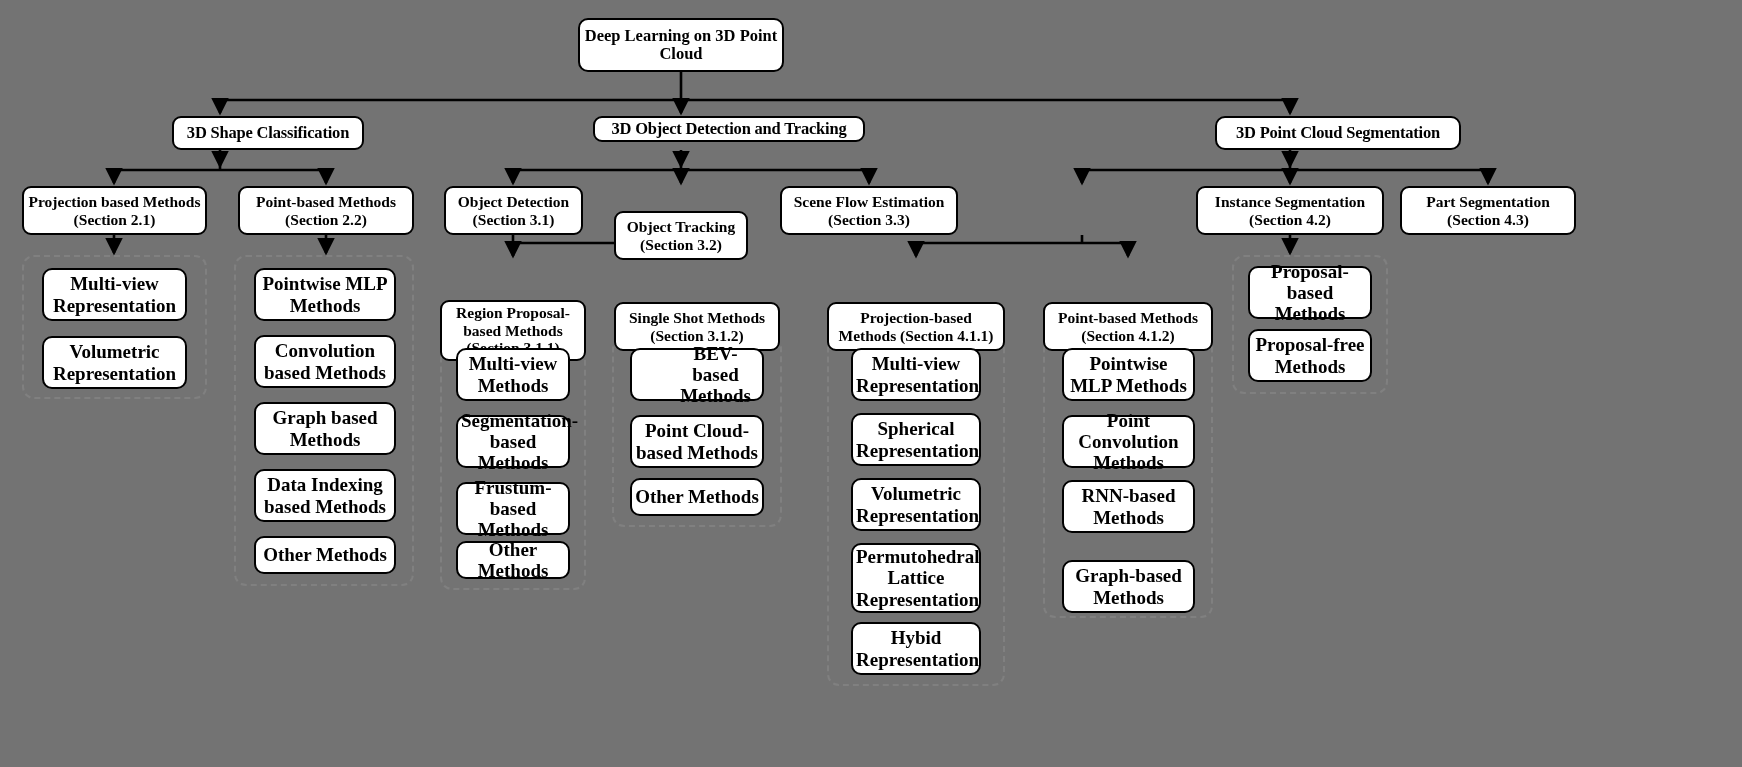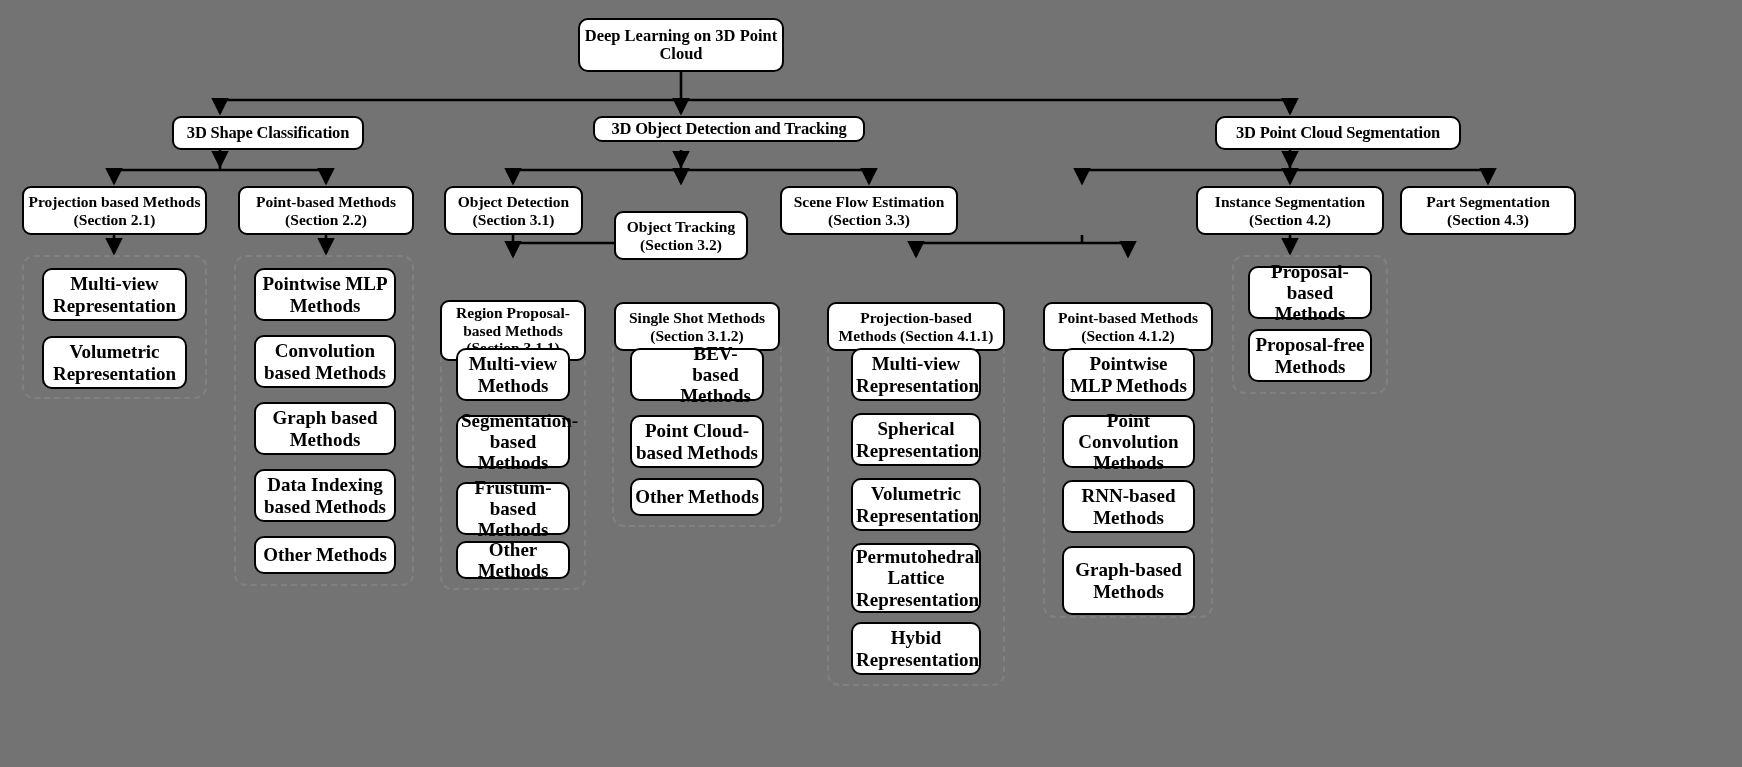--- a/index.html
+++ b/index.html
@@ -263,21 +263,21 @@
   <div class="group" style="left:1043px; top:337px; width:170px; height:281px;"></div>
   <div class="node leaf" style="left:1062px; top:348px; width:133px; height:53px;">
     <span>Pointwise MLP Methods</span>
   </div>
   <div class="node leaf" style="left:1062px; top:415px; width:133px; height:53px;">
     <span>Point Convolution Methods</span>
   </div>
   <div class="node leaf" style="left:1062px; top:480px; width:133px; height:53px;">
     <span>RNN-based Methods</span>
   </div>
-  <div class="node leaf" style="left:1062px; top:546px; width:133px; height:69px;">
+  <div class="node leaf" style="left:1062px; top:560px; width:133px; height:53px;">
     <span>Graph-based Methods</span>
   </div>
 
   <div class="group" style="left:1232px; top:255px; width:156px; height:139px;"></div>
   <div class="node leaf" style="left:1248px; top:329px; width:124px; height:53px;">
     <span>Proposal-free Methods</span>
   </div>
   <div class="node leaf" style="left:1248px; top:266px; width:124px; height:53px;">
     <span>Proposal-based Methods</span>
   </div>

